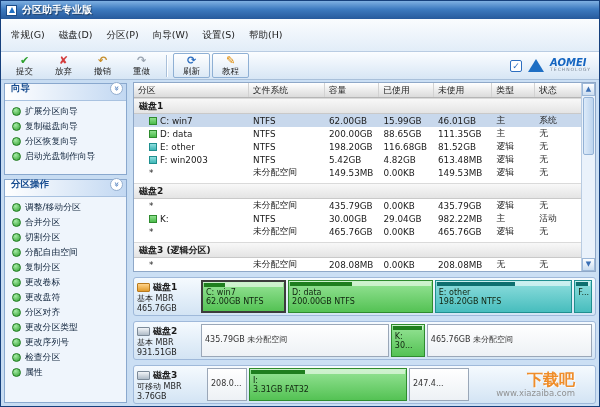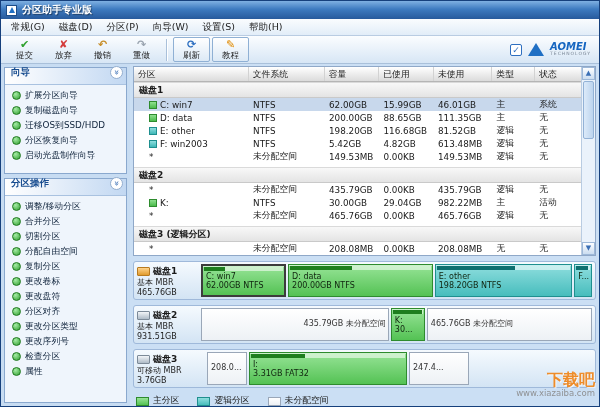--- a/index.html
+++ b/index.html
@@ -8,21 +8,21 @@
 
   .window { width:600px; height:407px; border:1px solid #16407C; background:#CBDFF4; position:relative; overflow:hidden; display:flex; flex-direction:column; }
 
   
   .titlebar { height:18px; flex:none; background:linear-gradient(180deg,#7FB0E2 0%,#3E7BC0 45%,#275A9C 100%); display:flex; align-items:center; padding:0 5px; gap:5px; }
   .app-icon { width:11px; height:11px; background:#fff; border:1px solid #1C4C88; display:flex; align-items:center; justify-content:center; }
   .app-icon i { width:0; height:0; border-left:3px solid transparent; border-right:3px solid transparent; border-bottom:6px solid #1F6FC4; }
   .title-text { color:#fff; font-weight:bold; font-size:10px; text-shadow:1px 1px 1px rgba(0,0,0,.45); }
 
   
-  .menubar { height:17px; flex:none; background:linear-gradient(#FAFCFE,#E2EDF8); border-bottom:1px solid #B9CCE2; display:flex; align-items:center; padding:0 3px; }
+  .menubar { height:33px; flex:none; background:linear-gradient(#FAFCFE,#E2EDF8); border-bottom:1px solid #B9CCE2; display:flex; align-items:center; padding:0 3px; }
   .menu-item { padding:2px 7px; font-size:9.5px; color:#1c1c1c; cursor:default; }
 
   
   .toolbar { height:28px; flex:none; background:linear-gradient(#FBFDFF,#D7E6F5); border-bottom:1px solid #A9C0DA; display:flex; align-items:center; padding:0 5px; gap:2px; }
   .tb-btn { width:37px; height:25px; display:flex; flex-direction:column; align-items:center; justify-content:center; border-radius:2px; }
   .tb-btn .g { font-size:11px; line-height:11px; font-weight:bold; }
   .tb-btn .l { font-size:8.5px; color:#1c1c1c; line-height:10px; }
   .tb-raised { border:1px solid #8FB0D4; background:linear-gradient(#FFFFFF,#DCE9F6); }
   .g-submit{color:#2FA12F;} .g-discard{color:#D43C3C;} .g-undo{color:#C78F2C;} .g-redo{color:#9AA4B0;} .g-refresh{color:#2E6FC0;} .g-tutorial{color:#E08A00;}
   .tb-sep { width:1px; height:22px; background:#A9C0DA; box-shadow:1px 0 0 #fff; margin:0 4px; }
@@ -92,21 +92,21 @@
   .blk.logical .ustrip i { background:#0E6F6F; }
 
   
   .legend { height:16px; display:flex; align-items:center; gap:18px; margin-top:5px; padding-left:3px; flex:none; }
   .leg { display:flex; align-items:center; gap:4px; font-size:8.8px; }
   .sw { width:13px; height:9px; border:1px solid #2E8B2E; background:linear-gradient(#97E497,#54C254); }
   .sw.logical { border-color:#1F8F8F; background:linear-gradient(#8FDEDE,#47BDBD); }
   .sw.unalloc { border-color:#9AA7B8; background:linear-gradient(#FFFFFF,#EDF1F5); }
 
   
-  .watermark { position:absolute; right:4px; bottom:8px; text-align:right; opacity:.92; pointer-events:none; }
+  .watermark { position:absolute; right:24px; bottom:8px; text-align:right; opacity:.92; pointer-events:none; }
   .wm-brand { font-size:16px; font-weight:bold; color:#F08519; text-shadow:1px 1px 0 rgba(255,255,255,.8); line-height:17px; }
   .wm-site { font-size:8.5px; color:#8A8A8A; }
 </style>
 </head>
 <body>
 
 <div class="window">
 
   <div class="titlebar">
     <span class="app-icon">
@@ -170,24 +170,20 @@
           <span class="chev">»</span>
         </div>
         <div class="panel-items">
           <div class="p-item">
               <i class="dot"></i>
               <span>扩展分区向导</span>
             </div>
           <div class="p-item">
               <i class="dot"></i>
               <span>复制磁盘向导</span>
-            </div>
-          <div class="p-item">
-              <i class="dot"></i>
-              <span>迁移OS到SSD/HDD</span>
             </div>
           <div class="p-item">
               <i class="dot"></i>
               <span>分区恢复向导</span>
             </div>
           <div class="p-item">
               <i class="dot"></i>
               <span>启动光盘制作向导</span>
             </div>
         </div>
@@ -433,21 +429,21 @@
         <div class="disk-panel">
           <div class="disk-info">
             <div class="di-top">
                 <i class="disk-icon"></i>
                 <span class="di-name">磁盘2</span>
               </div>
             <div class="di-ln">基本 MBR</div>
             <div class="di-ln">931.51GB</div>
           </div>
           <div class="bars">
-            <div class="blk unalloc" style="flex:48;text-align:right;">
+            <div class="blk unalloc" style="flex:48;">
               <div class="t1">435.79GB 未分配空间</div>
             </div>
             <div class="blk primary" style="flex:0 0 34px;">
               <span class="ustrip">
                   <i style="width:97%;"></i>
                 </span>
               <div class="t1">K:</div>
               <div class="t2">30...</div>
             </div>
             <div class="blk unalloc" style="flex:42;">

